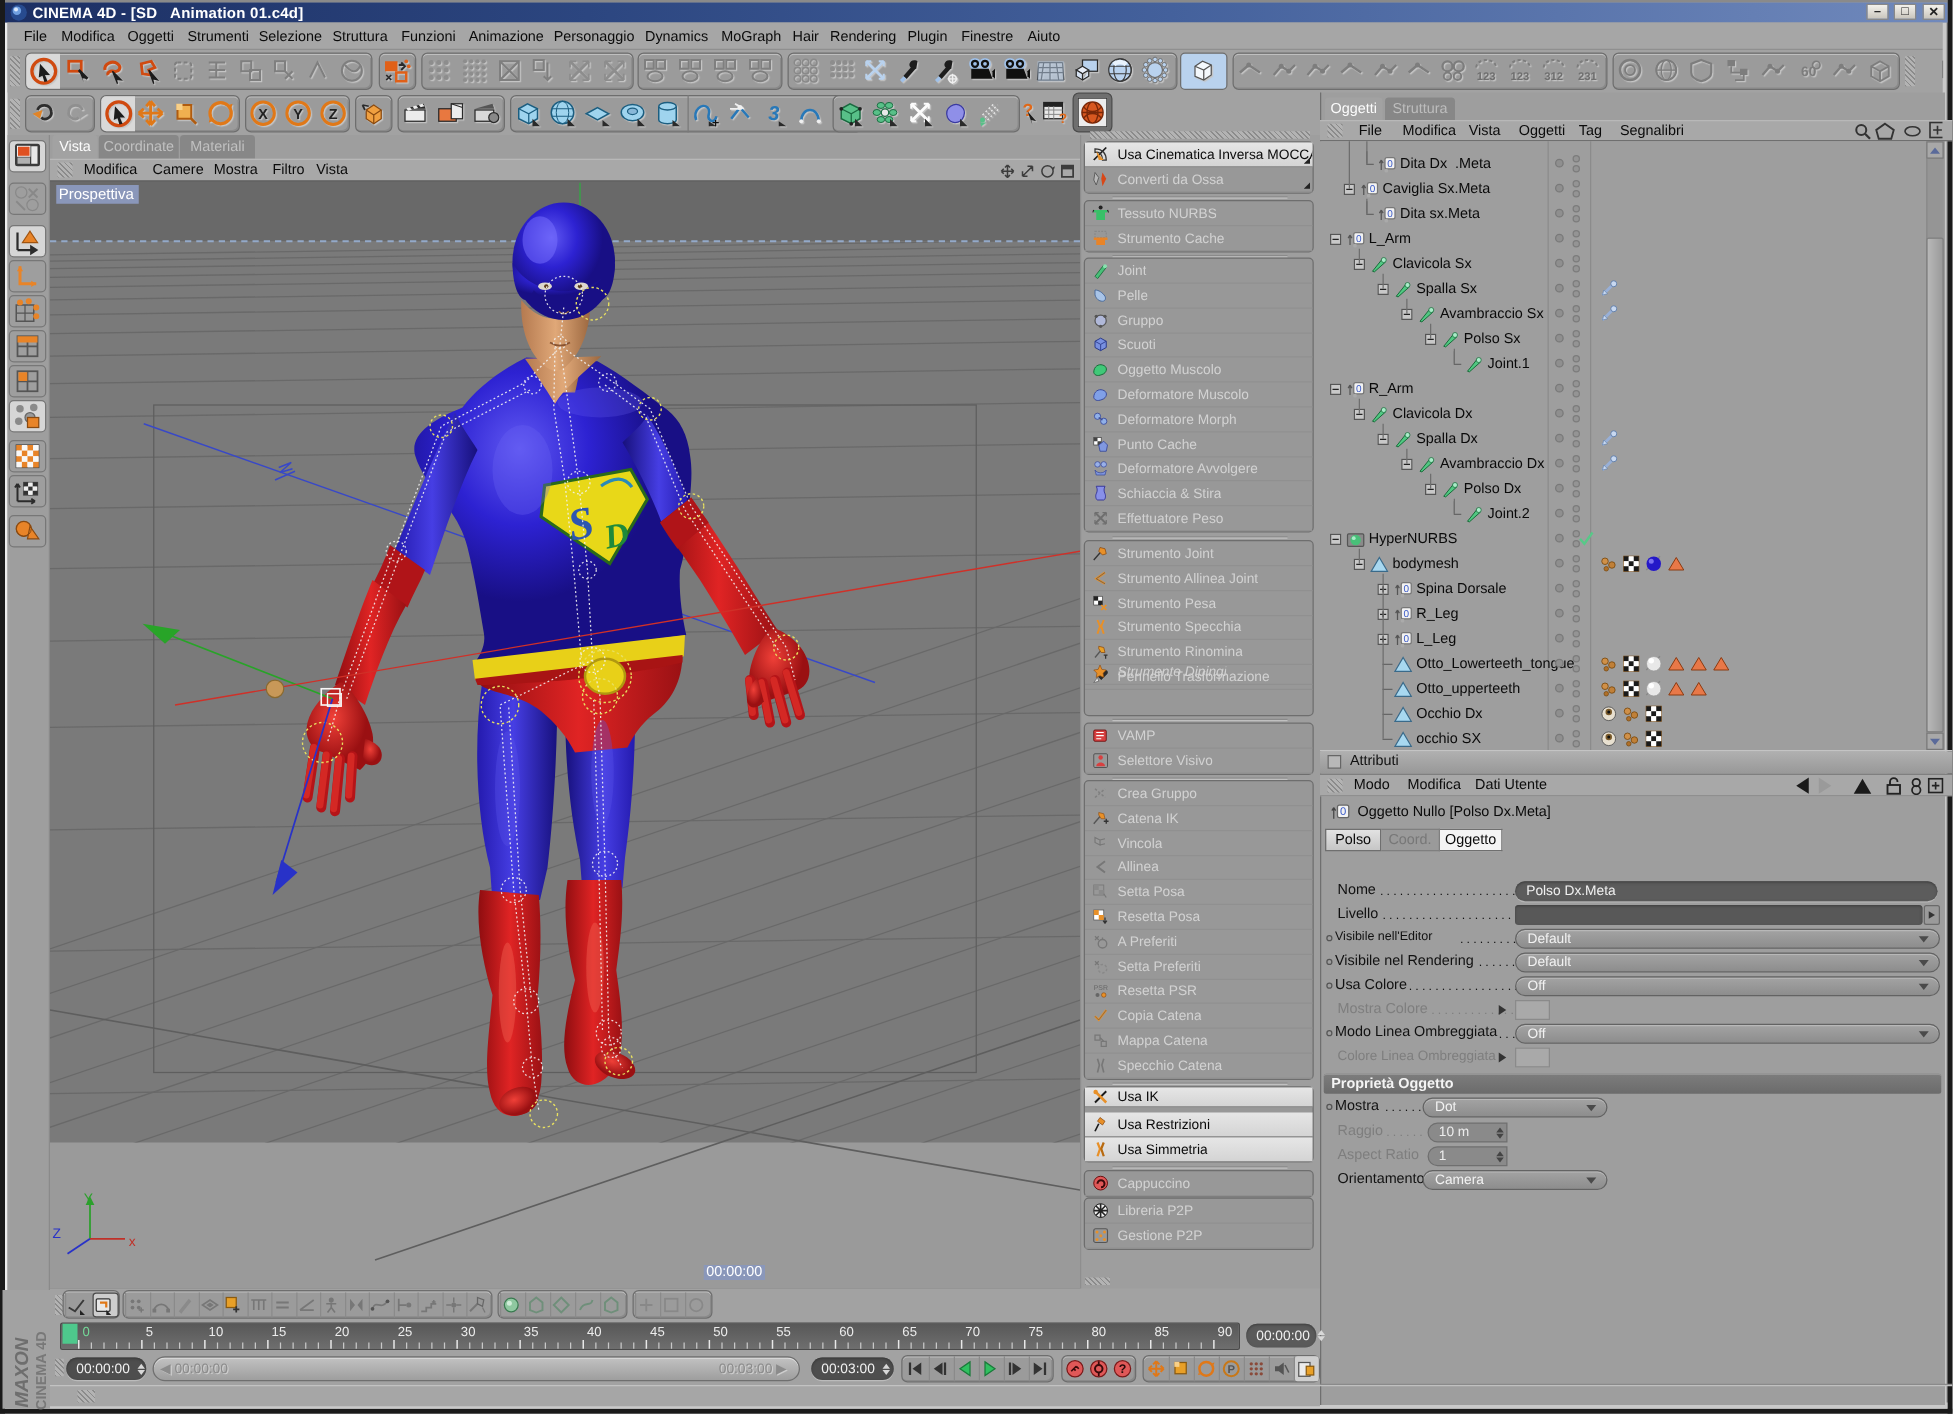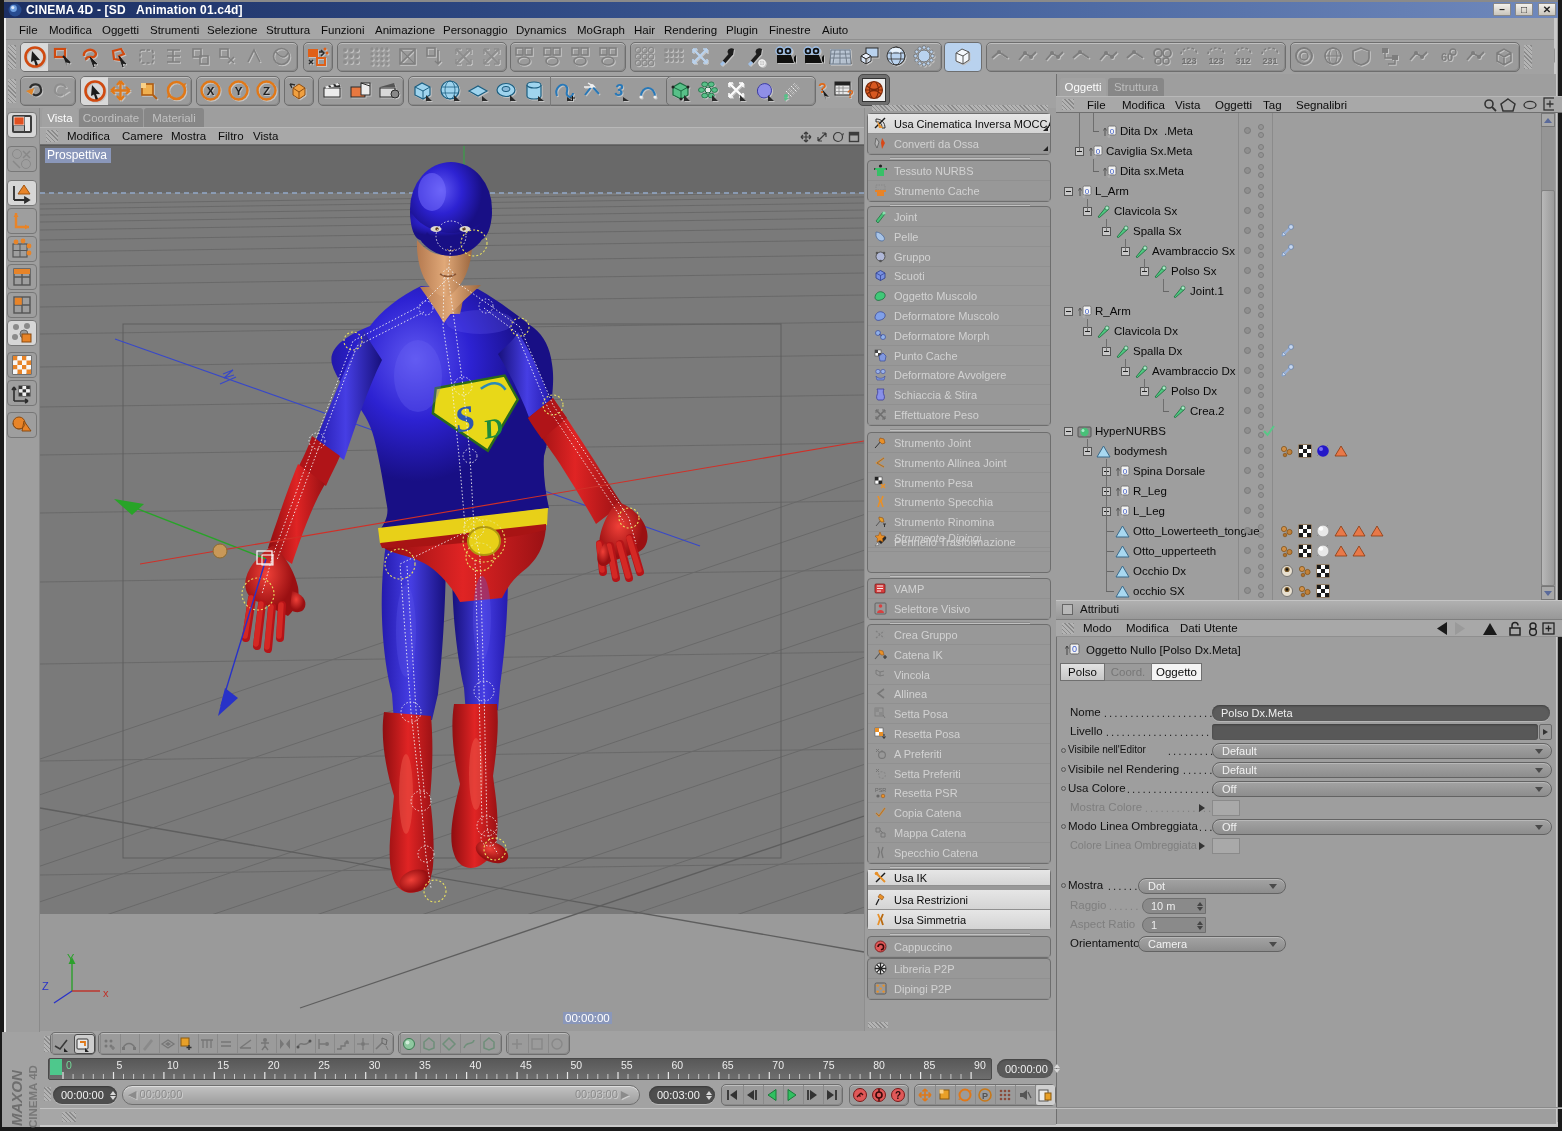--- a/index.html
+++ b/index.html
@@ -1167,21 +1167,21 @@
     </div>
     <div class="pal" style="left:868px;top:979px;width:182px;height:20px;color:#d2d2d2;">
       <svg width="13" height="13" viewBox="0 0 13 13">
         <rect x="1" y="1" width="11" height="11" rx="1.5" fill="none" stroke="#555" stroke-width=".9"></rect>
         <circle cx="3.6" cy="3.6" r="1.2" fill="#e89028"></circle>
         <circle cx="3.6" cy="9.6" r="1.2" fill="#e89028"></circle>
         <circle cx="6.6" cy="6.6" r="1.2" fill="#e89028"></circle>
         <circle cx="9.6" cy="3.6" r="1.2" fill="#e89028"></circle>
         <circle cx="9.6" cy="9.6" r="1.2" fill="#e89028"></circle>
       </svg>
-      <span style="overflow:hidden">Dipingi P2P</span>
+      <span style="overflow:hidden">Gestione P2P</span>
     </div>
     <div class="grip" style="position:absolute;left:868px;top:1022px;width:20px;height:6px"></div>
     <div style="position:absolute;left:1056px;top:74px;width:500px;height:1050px;background:#9e9e9e;border-left:1px solid #6f6f6f"></div>
     <div style="position:absolute;left:1060px;top:78px;width:46px;height:18px;background:#a2a2a2;border-radius:3px 3px 0 0;color:#fcfcfc;font-size:11.5px;display:flex;align-items:center;justify-content:center">Oggetti</div>
     <div style="position:absolute;left:1108px;top:78px;width:56px;height:18px;background:#878787;border-radius:3px 3px 0 0;color:#bdbdbd;font-size:11.5px;display:flex;align-items:center;justify-content:center">Struttura</div>
     <div style="position:absolute;left:1056px;top:96px;width:506px;height:17px;background:#a8a8a8;border-top:1px solid #b8b8b8;border-bottom:1px solid #6f6f6f"></div>
     <div class="grip" style="position:absolute;left:1062px;top:99px;width:12px;height:11px"></div>
     <div class="tx" style="position:absolute;left:1087px;top:99px;font-size:11.5px;color:#0b0b0b">File</div>
     <div class="tx" style="position:absolute;left:1122px;top:99px;font-size:11.5px;color:#0b0b0b">Modifica</div>
     <div class="tx" style="position:absolute;left:1175px;top:99px;font-size:11.5px;color:#0b0b0b">Vista</div>
@@ -1405,21 +1405,21 @@
     <div class="dot" style="position:absolute;left:1244px;top:387px"></div>
     <div style="position:absolute;left:1258px;top:384px;width:6px;height:6px;border-radius:50%;background:#949494;border:1px solid #7c7c7c"></div>
     <div style="position:absolute;left:1258px;top:392px;width:6px;height:6px;border-radius:50%;background:#949494;border:1px solid #7c7c7c"></div>
     <div style="position:absolute;left:1163px;top:401px;width:1px;height:10px;background:#666"></div>
     <div style="position:absolute;left:1163px;top:411px;width:6px;height:1px;background:#666"></div>
     <div class="tr" style="left:1172px;top:401px">
       <svg width="15" height="15" viewBox="0 0 15 15" style="flex:0 0 15px;margin-right:3px">
         <path d="M2 13 L10 3 l2.5 2.5 -9 8 z" fill="#50c882" stroke="#1a6a3a" stroke-width=".8"></path>
         <circle cx="11" cy="4" r="2" fill="#a8ecc8" stroke="#1a6a3a" stroke-width=".6"></circle>
       </svg>
-      <span>Crea.2</span>
+      <span>Joint.2</span>
     </div>
     <div class="dot" style="position:absolute;left:1244px;top:407px"></div>
     <div style="position:absolute;left:1258px;top:404px;width:6px;height:6px;border-radius:50%;background:#949494;border:1px solid #7c7c7c"></div>
     <div style="position:absolute;left:1258px;top:412px;width:6px;height:6px;border-radius:50%;background:#949494;border:1px solid #7c7c7c"></div>
     <div style="position:absolute;left:1064px;top:427px;width:9px;height:9px;background:#c8c8c8;border:1px solid #555"></div>
     <div style="position:absolute;left:1066px;top:431px;width:5px;height:1px;background:#222"></div>
     <div class="tr" style="left:1077px;top:421px">
       <svg width="15" height="15" viewBox="0 0 15 15" style="flex:0 0 15px;margin-right:3px">
         <rect x="1" y="3" width="13" height="10" rx="1" fill="#8a8a8a" stroke="#555"></rect>
         <circle cx="7.5" cy="8" r="4.2" fill="#48c078"></circle>
@@ -1743,20 +1743,21 @@
     <div class="tx" style="position:absolute;left:1145px;top:803px;font-size:10px;color:#7e7e7e;letter-spacing:2.5px">...............</div>
     <div style="position:absolute;left:1199px;top:804px;width:0;height:0;border:4px solid transparent;border-left:6px solid #333"></div>
     <div style="position:absolute;left:1212px;top:800px;width:28px;height:16px;background:#a9a9a9;border:1px solid #8a8a8a"></div>
     <div style="position:absolute;left:1061px;top:824px;width:5px;height:5px;border-radius:50%;border:1px solid #555"></div>
     <div class="tx" style="position:absolute;left:1068px;top:820px;font-size:11.5px;color:#111">Modo Linea Ombreggiata</div>
     <div class="tx" style="position:absolute;left:1199px;top:822px;font-size:10px;color:#111;letter-spacing:2.5px">....</div>
     <div class="drop" style="left:1212px;top:819px;width:340px">Off<span class="carow"></span></div>
     <div class="tx" style="position:absolute;left:1070px;top:839px;font-size:10.8px;color:#7e7e7e">Colore Linea Ombreggiata</div>
     <div style="position:absolute;left:1199px;top:842px;width:0;height:0;border:4px solid transparent;border-left:6px solid #333"></div>
     <div style="position:absolute;left:1212px;top:838px;width:28px;height:16px;background:#a9a9a9;border:1px solid #8a8a8a"></div>
+    <div class="hdr" style="top:859px">Proprietà Oggetto</div>
     <div style="position:absolute;left:1061px;top:883px;width:5px;height:5px;border-radius:50%;border:1px solid #555"></div>
     <div class="tx" style="position:absolute;left:1068px;top:879px;font-size:11.5px;color:#111">Mostra</div>
     <div class="tx" style="position:absolute;left:1108px;top:881px;font-size:10px;color:#111;letter-spacing:2.5px">......</div>
     <div class="drop" style="left:1138px;top:878px;width:148px">Dot<span class="carow"></span></div>
     <div class="tx" style="position:absolute;left:1070px;top:899px;font-size:11.5px;color:#7e7e7e">Raggio</div>
     <div class="tx" style="position:absolute;left:1109px;top:901px;font-size:10px;color:#7e7e7e;letter-spacing:2.5px">......</div>
     <div style="position:absolute;left:1142px;top:898px;width:64px;height:16px;border-radius:8px 0 0 8px;background:#8a8a8a;border:1px solid #6f6f6f;color:#ececec;font-size:11px;display:flex;align-items:center;padding-left:8px">10 m</div>
     <div class="a" style="left:1197px;top:899px;display:flex;flex-direction:column">
       <span style="width:0;height:0;border:3.5px solid transparent;border-bottom:4.5px solid #444"></span>
       <span style="width:0;height:0;border:3.5px solid transparent;border-top:4.5px solid #444;margin-top:1px"></span>

